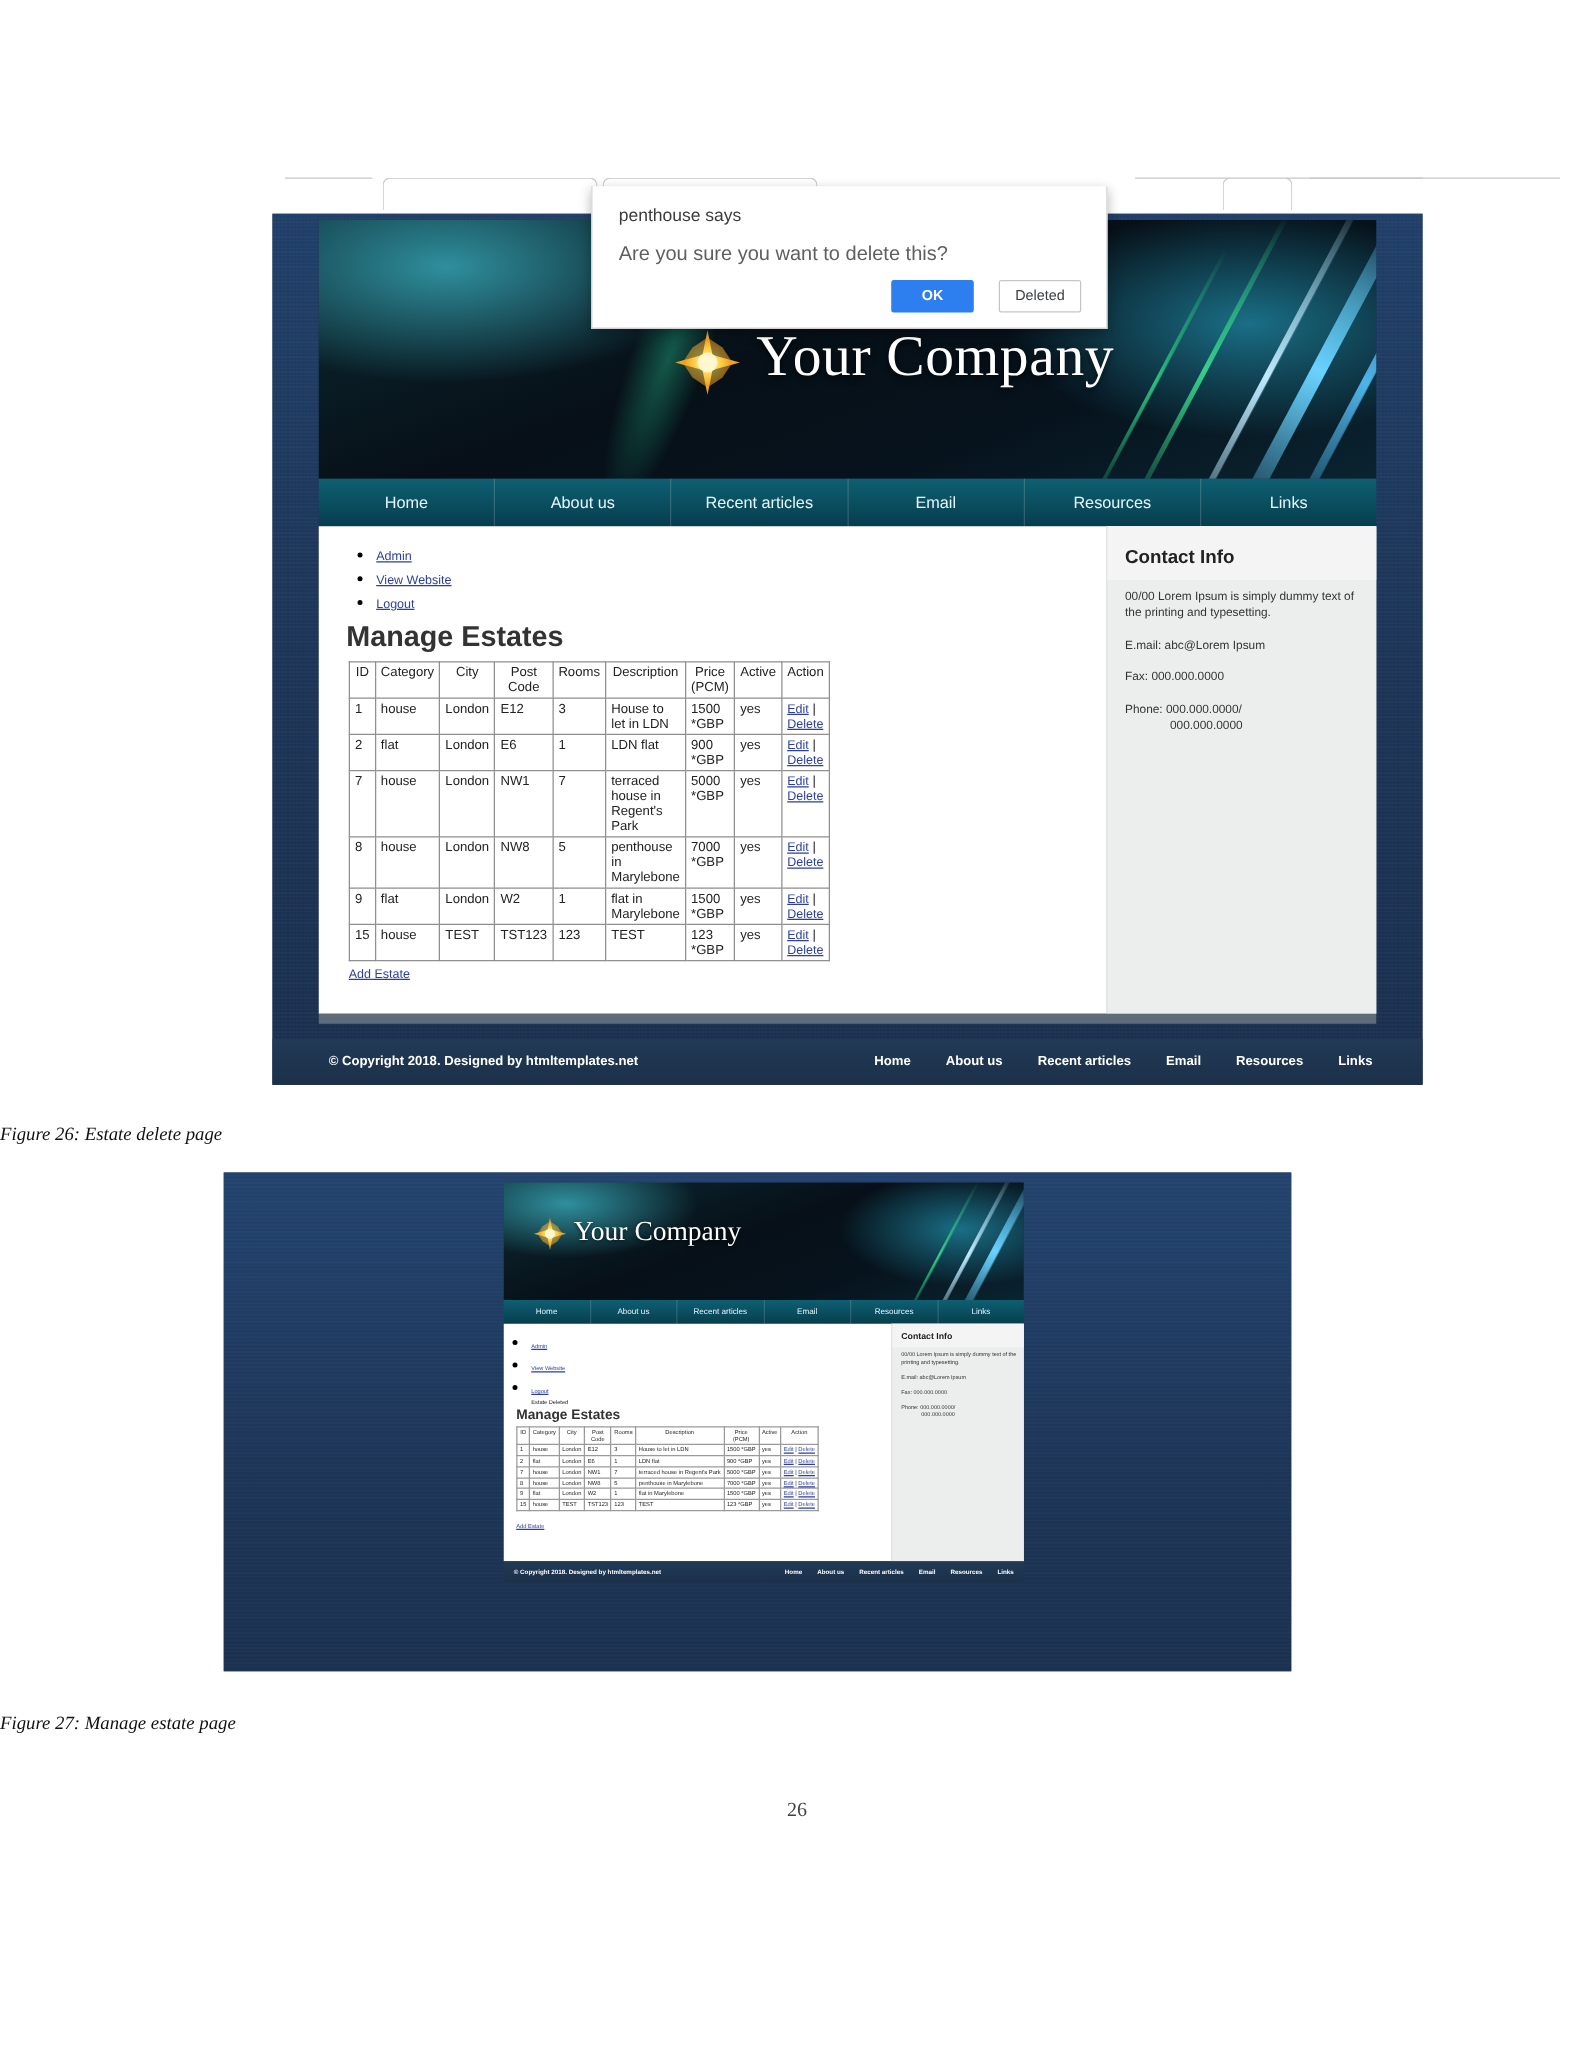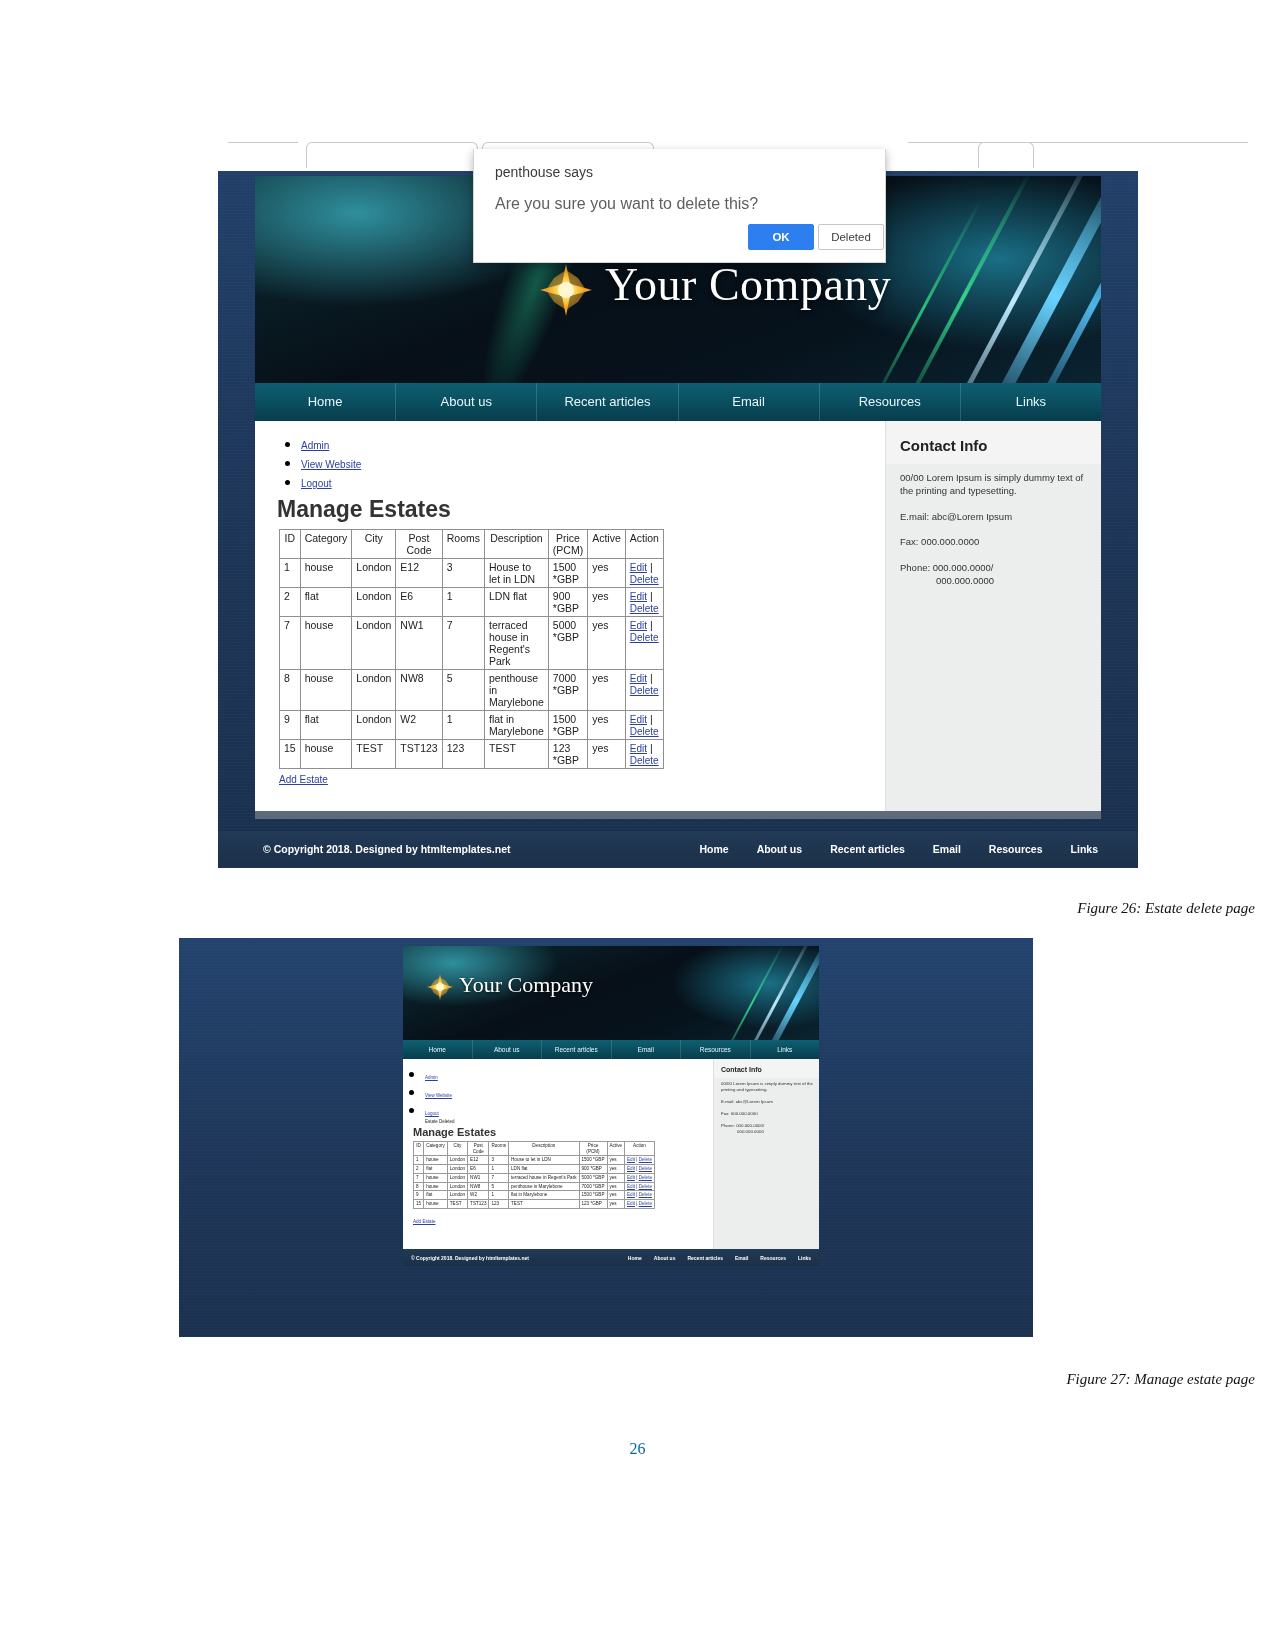--- a/index.html
+++ b/index.html
@@ -172,39 +172,39 @@
   }
   .dialog .dtitle {
     position:absolute; left:21px; top:15px;
     font-family:"Liberation Sans", sans-serif; font-size:14px; color:#3b3b3b;
   }
   .dialog .dmsg {
     position:absolute; left:21px; top:46px;
     font-family:"Liberation Sans", sans-serif; font-size:16px; color:#5f5f5f;
   }
   .dialog .dbtns {
-    position:absolute; right:1px; bottom:12px; display:flex; gap:4px;
+    position:absolute; right:20px; bottom:12px; display:flex; gap:20px;
   }
   .btn {
     font-family:"Liberation Sans", sans-serif; font-size:11.5px;
     padding:6px 0; width:66px; text-align:center; border-radius:2px;
     border:1px solid #c6c6c6; background:#fff; color:#3c4043;
   }
   .btn.primary { background:#2d7ff0; border-color:#2d7ff0; color:#fff; font-weight:bold; }
 
   
   .caption {
-    position:absolute; width:1255px; text-align:right;
+    position:absolute; width:1255px; text-align:left;
     font-family:"Liberation Serif", serif; font-style:italic; font-size:15px; color:#111;
   }
   .cap1 { top:900px; }
   .cap2 { top:1371px; }
   .pageno {
     position:absolute; width:1275px; top:1440px; text-align:center;
-    font-family:"Liberation Serif", serif; font-size:16px; color:#0369a1;
+    font-family:"Liberation Serif", serif; font-size:16px; color:#404040;
   }
 
   
   .fig2 {
     position:absolute; left:179px; top:938px; width:854px; height:399px;
     background:#1e3a5c;
     background-image:
       repeating-linear-gradient(0deg, rgba(255,255,255,.02) 0 1px, transparent 1px 3px),
       linear-gradient(180deg,#23436e 0%,#1d3557 60%,#1b3150 100%);
     overflow:hidden;

